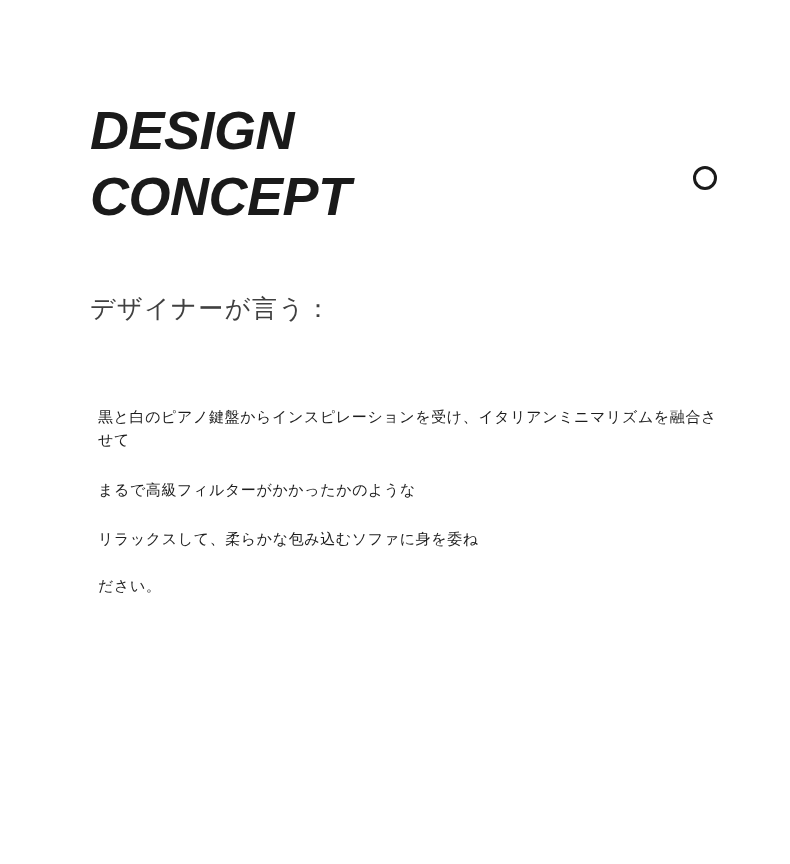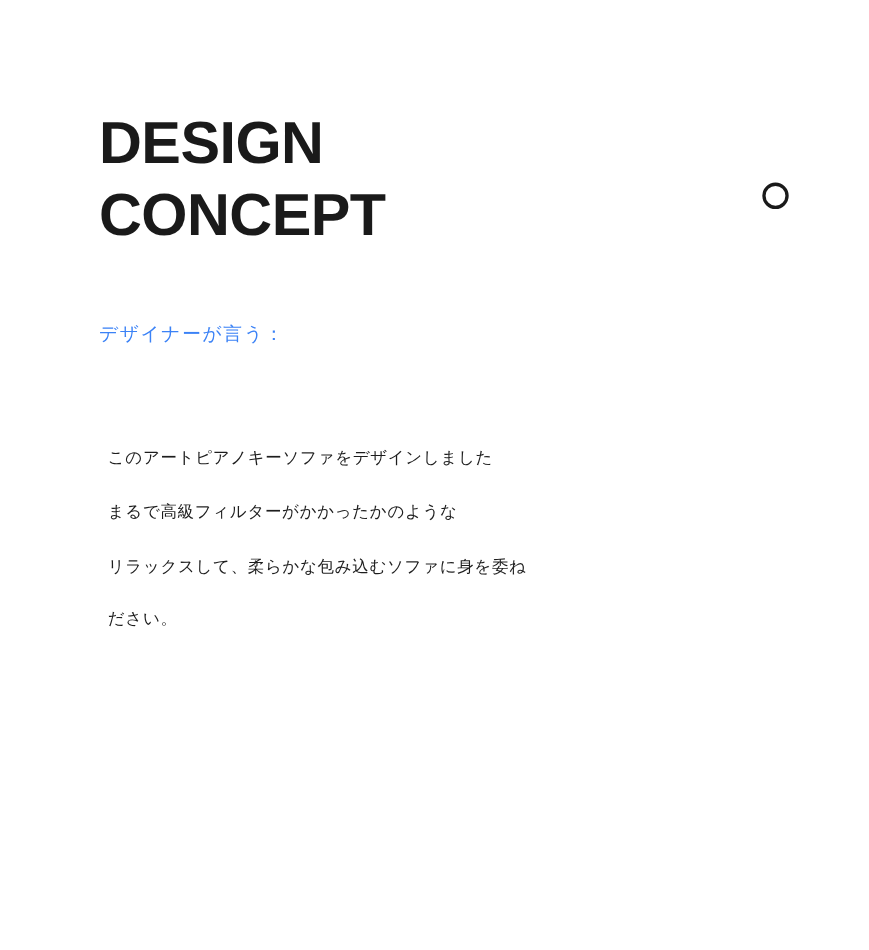--- a/index.html
+++ b/index.html
@@ -30,43 +30,44 @@
     top: 98px;
     font-size: 54px;
     line-height: 1.22;
     font-weight: 700;
     letter-spacing: -0.5px;
     color: #1a1a1a;
   }
   .heading .line {
     display: block;
     white-space: pre;
+    font-style: italic;
   }
 
   
   .circle-marker {
     position: absolute;
     left: 693px;
     top: 166px;
     width: 24px;
     height: 24px;
     border: 3px solid #1a1a1a;
     border-radius: 50%;
     box-sizing: border-box;
     background: #ffffff;
   }
 
   
   .subheading {
     position: absolute;
     left: 90px;
     top: 292px;
-    font-size: 17px;
+    font-size: 25px;
     letter-spacing: 1.5px;
-    color: #3b82f6;
+    color: #404040;
     font-weight: 400;
   }
 
   
   .body-block {
     position: absolute;
     left: 90px;
     top: 405px;
     width: 630px;
   }
@@ -97,19 +98,19 @@
   <div class="heading">
     <span class="line">DESIGN</span>
     <span class="line">CONCEPT</span>
   </div>
 
   <div class="circle-marker"></div>
 
   <div class="subheading">デザイナーが言う：</div>
 
   <div class="body-block">
-    <div class="body-line indent">このアートピアノキーソファをデザインしました</div>
+    <div class="body-line indent">黒と白のピアノ鍵盤からインスピレーションを受け、イタリアンミニマリズムを融合させて</div>
     <div class="body-line indent">まるで高級フィルターがかかったかのような</div>
     <div class="body-line indent">リラックスして、柔らかな包み込むソファに身を委ね</div>
     <div class="body-line indent last">ださい。</div>
   </div>
 
 </div>
 
 </body></html>

